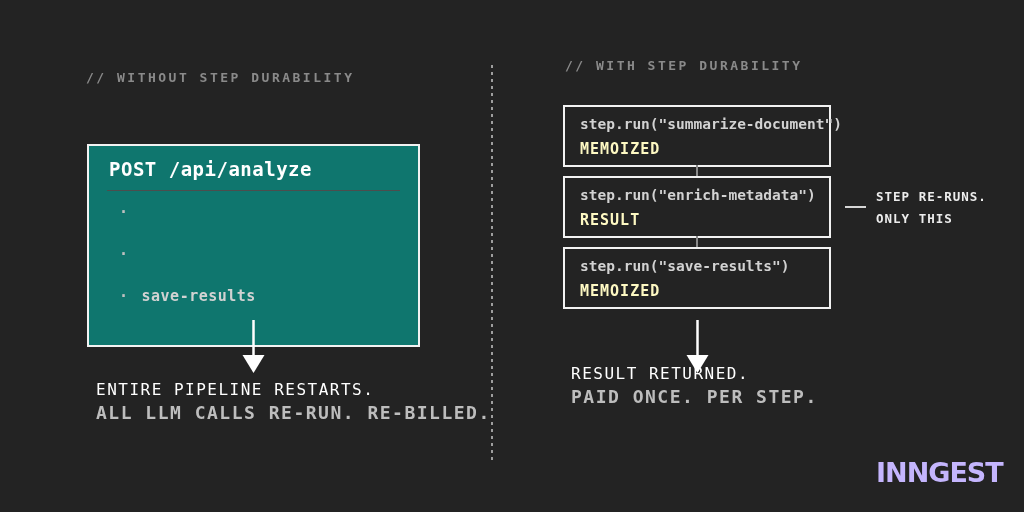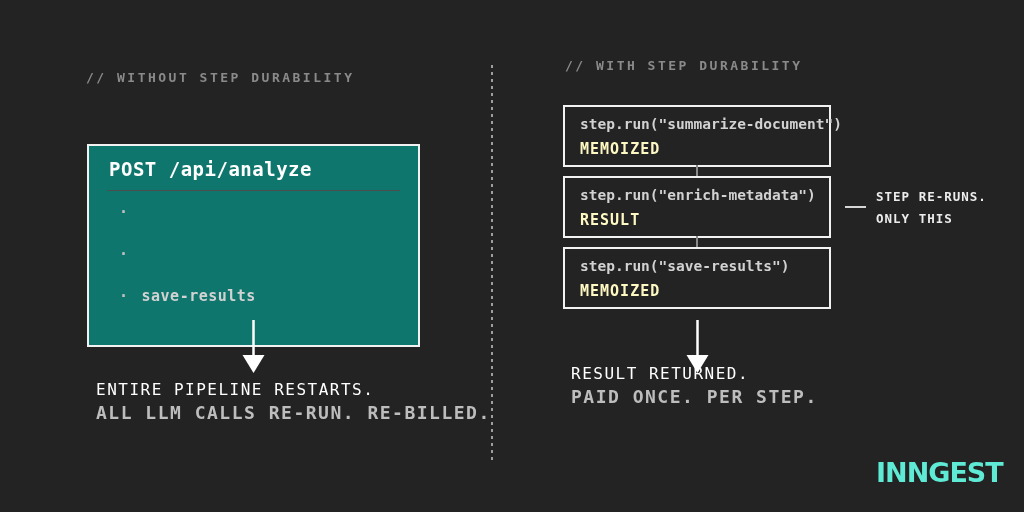--- a/index.html
+++ b/index.html
@@ -62,21 +62,21 @@
   .result-title{
     font-size:16px;font-weight:400;color:#ffffff;letter-spacing:1.5px;white-space:nowrap;
   }
   .result-sub{
     font-size:18px;font-weight:700;color:#bdbdbd;letter-spacing:1.5px;white-space:nowrap;
   }
   
   .logo{
     left:876px;top:457px;
     font-family:"DejaVu Sans","Liberation Sans",sans-serif;
-    font-size:27px;font-weight:800;color:#5eead4;letter-spacing:-1px;white-space:nowrap;
+    font-size:27px;font-weight:800;color:#c4b5fd;letter-spacing:-1px;white-space:nowrap;
   }
 </style>
 </head>
 <body>
 
 <div class="abs comment" style="left:86px;top:70px;">// WITHOUT STEP DURABILITY</div>
 
 <div class="abs pipeline-box">
   <div class="pipeline-title">POST /api/analyze</div>
   <div class="pipeline-divider"></div>

